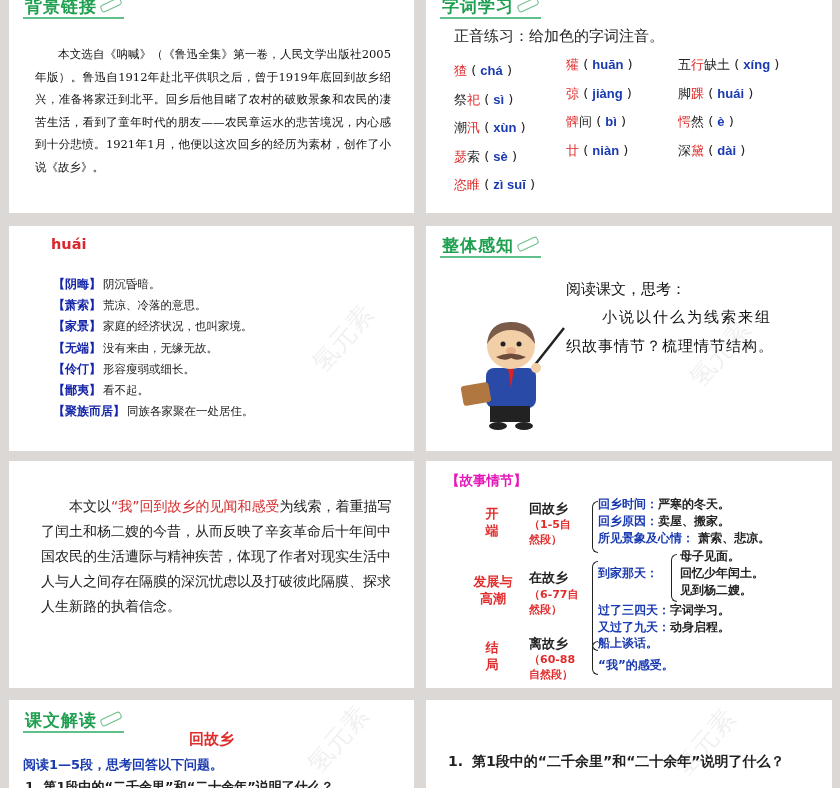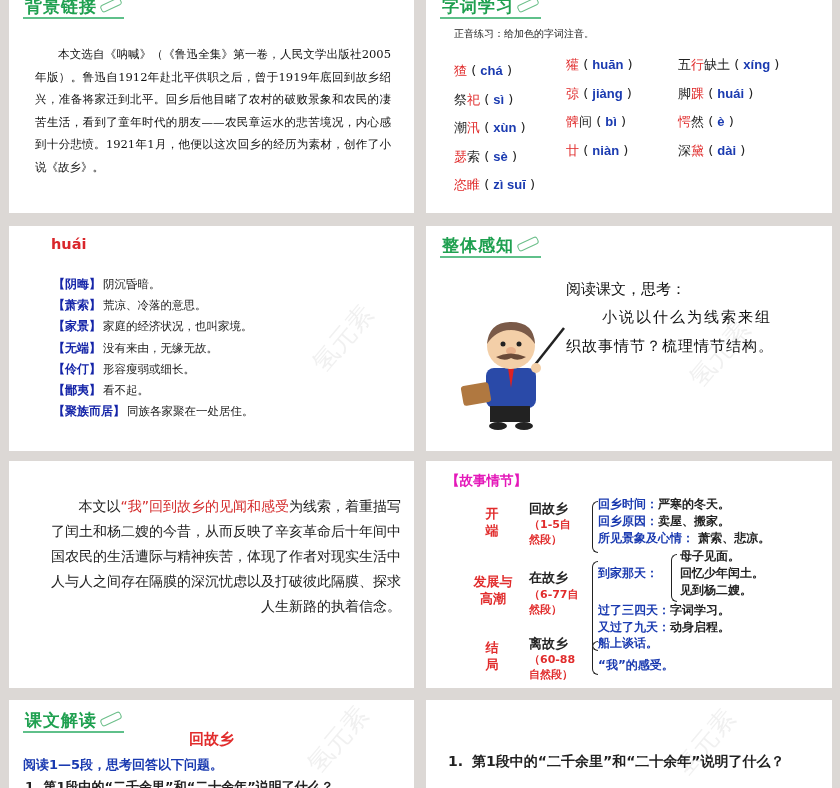--- a/index.html
+++ b/index.html
@@ -9,21 +9,21 @@
     font-family:"DejaVu Sans", sans-serif;
     position:relative;
   }
   .slide {
     position:absolute; background:#fff; overflow:hidden;
   }
   #s1 { left:9px;  top:0;     width:405px; height:213px; }
   #s2 { left:426px; top:0;    width:406px; height:213px; }
   #s3 { left:9px;  top:226px; width:405px; height:225px; }
   #s4 { left:426px; top:226px; width:406px; height:225px; }
-  #s5 { left:9px;  top:461px; width:405px; height:227px;text-align:right; }
+  #s5 { left:9px;  top:461px; width:405px; height:227px; }
   #s6 { left:426px; top:461px; width:406px; height:227px; }
   #s7 { left:9px;  top:700px; width:405px; height:88px; }
   #s8 { left:426px; top:700px; width:406px; height:88px; }
 
   .sec-title {
     position:absolute; left:14px;
     font-size:17px; font-weight:bold; color:#1fa050;
     letter-spacing:1px;
     padding:0 2px 1px 2px;
     border-bottom:2px solid #5fc08a;
@@ -43,21 +43,21 @@
   }
 
   
   .bg-text {
     position:absolute; left:26px; top:43px; width:356px;
     font-family:"DejaVu Serif", serif; font-size:11.5px; line-height:22.5px;
     color:#111; text-indent:2em; text-align:justify;
   }
 
   
-  .s2-intro { position:absolute; left:28px; top:27px; font-size:10px; color:#222; font-family:Liberation Sans, sans-serif; }
+  .s2-intro { position:absolute; left:28px; top:27px; font-size:15px; color:#222; font-family:Liberation Sans, sans-serif; }
   .py-grid { position:absolute; left:28px; top:51px; width:380px; }
   .py-row { height:28.5px; display:flex; align-items:center; font-size:13px; }
   .py-cell { display:inline-block; white-space:nowrap; }
   .py-c1 { width:112px;margin-top:12px; } .py-c2 { width:112px; } .py-c3 { width:150px; }
   .hl { color:#e02a2a; }
   .nh { color:#222; }
   .py { color:#1a3ab0; font-weight:bold; font-family:"Liberation Sans", sans-serif; }
   .par { color:#222; }
 
   

